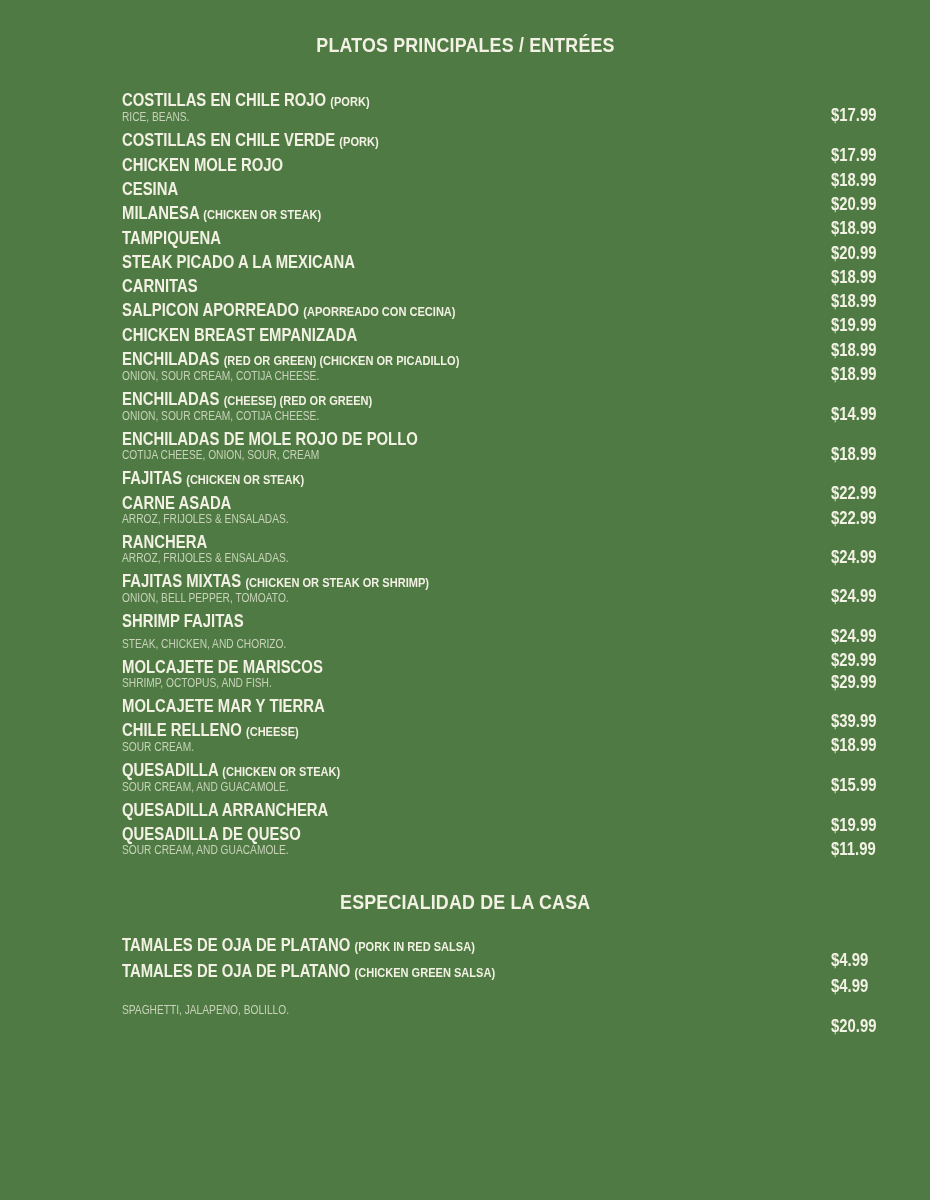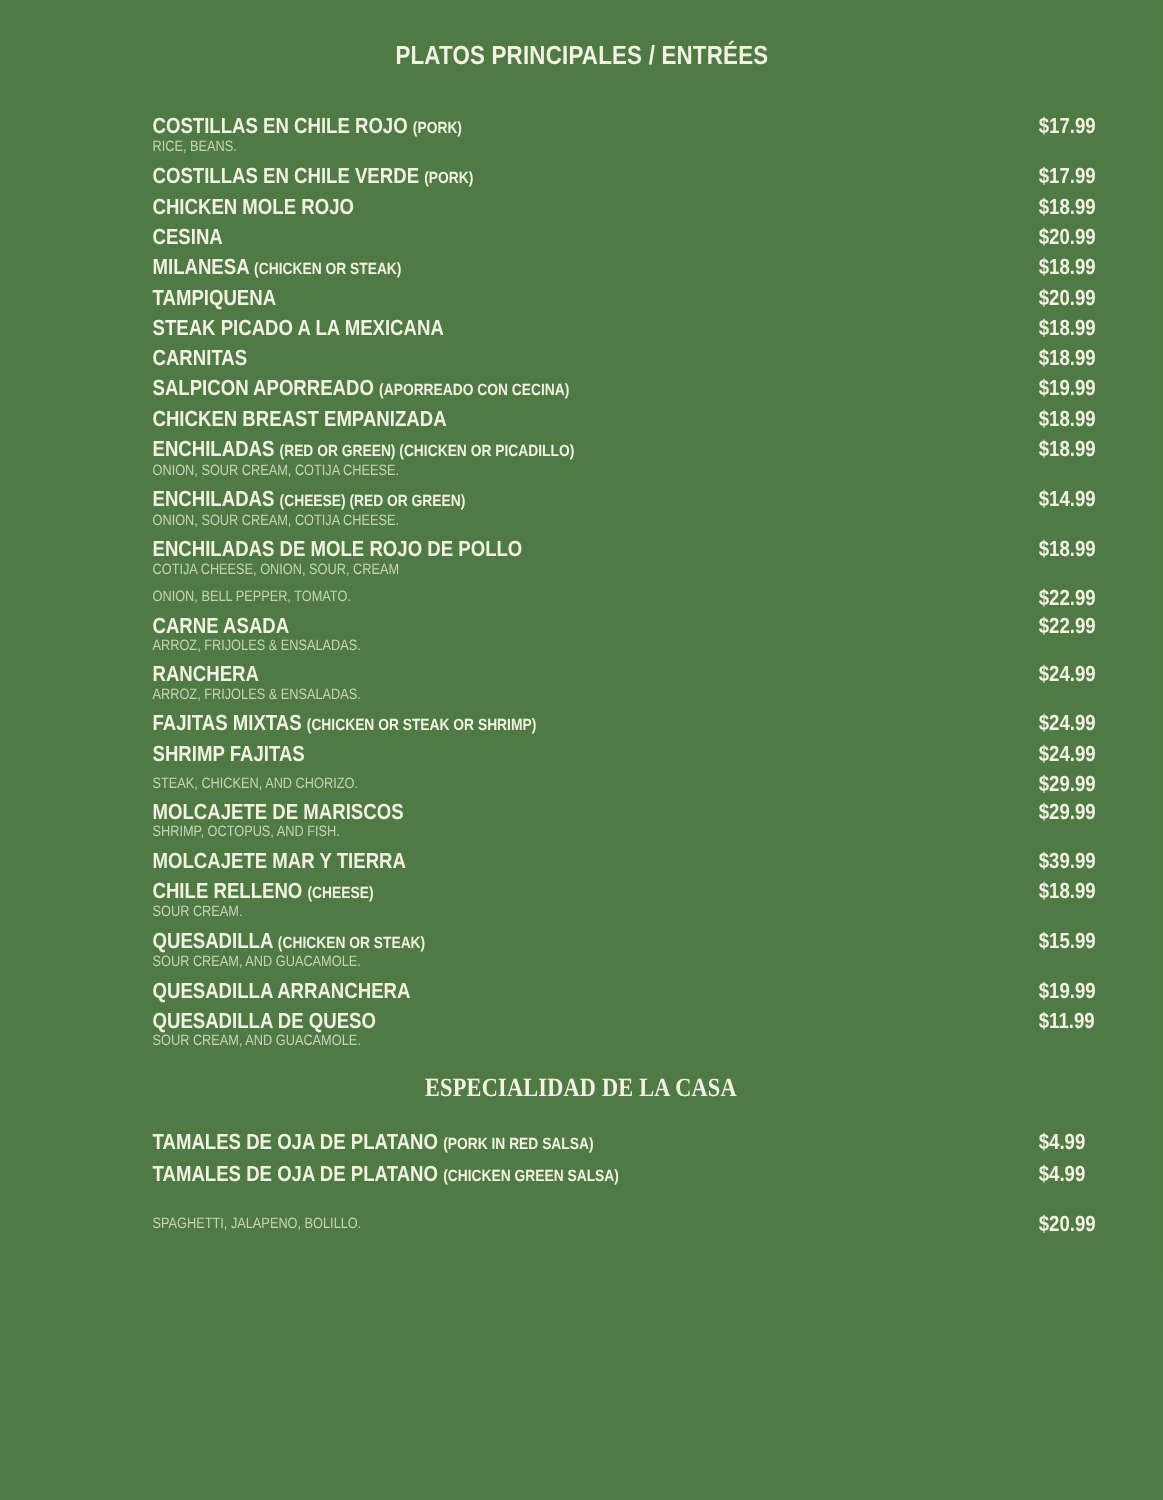--- a/index.html
+++ b/index.html
@@ -26,21 +26,21 @@
   .section-title {
     text-align: center;
     font-weight: bold;
     font-size: 21px;
     line-height: 22px;
     color: #f2f1e4;
     letter-spacing: 0.2px;
   }
   .section-title .cond { transform-origin: 50% 50%; }
   .title-first  { padding-top: 34px; margin-bottom: 36px; }
-  .title-second { margin-top: 19px; margin-bottom: 24px; font-family: Liberation Serif, serif; }
+  .title-second { margin-top: 33px; margin-bottom: 24px; }
 
   .item-list { padding-left: 86px; margin-left: 36px; }
   .item { position: relative; margin-bottom: 7px; }
   .list-2 .item { margin-bottom: 8px; }
   .item.gap-before { margin-top: 22px; }
 
   .name-line {
     font-size: 17.5px;
     line-height: 17px;
     font-weight: bold;
@@ -51,21 +51,21 @@
   .desc {
     font-size: 12px;
     line-height: 15px;
     font-weight: normal;
     color: #c8d3ba;
     white-space: nowrap;
   }
   .price {
     position: absolute;
     left: 709px;   
-    top: 0;
+    top: 15px;
     font-size: 17.5px;
     line-height: 17px;
     font-weight: bold;
     color: #f2f1e4;
     white-space: nowrap;
     text-align: center;
   }
 </style>
 </head>
 <body>
@@ -127,35 +127,36 @@
           <div class="name-line"><span class="cond"><span class="name">ENCHILADAS</span> <span class="note">(CHEESE) (RED OR GREEN)</span></span></div>
           <div class="desc"><span class="cond">ONION, SOUR CREAM, COTIJA CHEESE.</span></div>
           <div class="price"><span class="cond">$14.99</span></div>
         </div>
         <div class="item">
           <div class="name-line"><span class="cond"><span class="name">ENCHILADAS DE MOLE ROJO DE POLLO</span></span></div>
           <div class="desc"><span class="cond">COTIJA CHEESE, ONION, SOUR, CREAM</span></div>
           <div class="price"><span class="cond">$18.99</span></div>
         </div>
         <div class="item">
-          <div class="desc"><span class="cond">ONION, BELL PEPPER, TOMATO.</span></div>
+          <div class="name-line"><span class="cond"><span class="name">FAJITAS</span> <span class="note">(CHICKEN OR STEAK)</span></span></div>
           <div class="price"><span class="cond">$22.99</span></div>
         </div>
         <div class="item">
           <div class="name-line"><span class="cond"><span class="name">CARNE ASADA</span></span></div>
           <div class="desc"><span class="cond">ARROZ, FRIJOLES &amp; ENSALADAS.</span></div>
           <div class="price"><span class="cond">$22.99</span></div>
         </div>
         <div class="item">
           <div class="name-line"><span class="cond"><span class="name">RANCHERA</span></span></div>
           <div class="desc"><span class="cond">ARROZ, FRIJOLES &amp; ENSALADAS.</span></div>
           <div class="price"><span class="cond">$24.99</span></div>
         </div>
         <div class="item">
           <div class="name-line"><span class="cond"><span class="name">FAJITAS MIXTAS</span> <span class="note">(CHICKEN OR STEAK OR SHRIMP)</span></span></div>
+          <div class="desc"><span class="cond">ONION, BELL PEPPER, TOMOATO.</span></div>
           <div class="price"><span class="cond">$24.99</span></div>
         </div>
         <div class="item">
           <div class="name-line"><span class="cond"><span class="name">SHRIMP FAJITAS</span></span></div>
           <div class="price"><span class="cond">$24.99</span></div>
         </div>
         <div class="item">
           <div class="desc"><span class="cond">STEAK, CHICKEN, AND CHORIZO.</span></div>
           <div class="price"><span class="cond">$29.99</span></div>
         </div>

